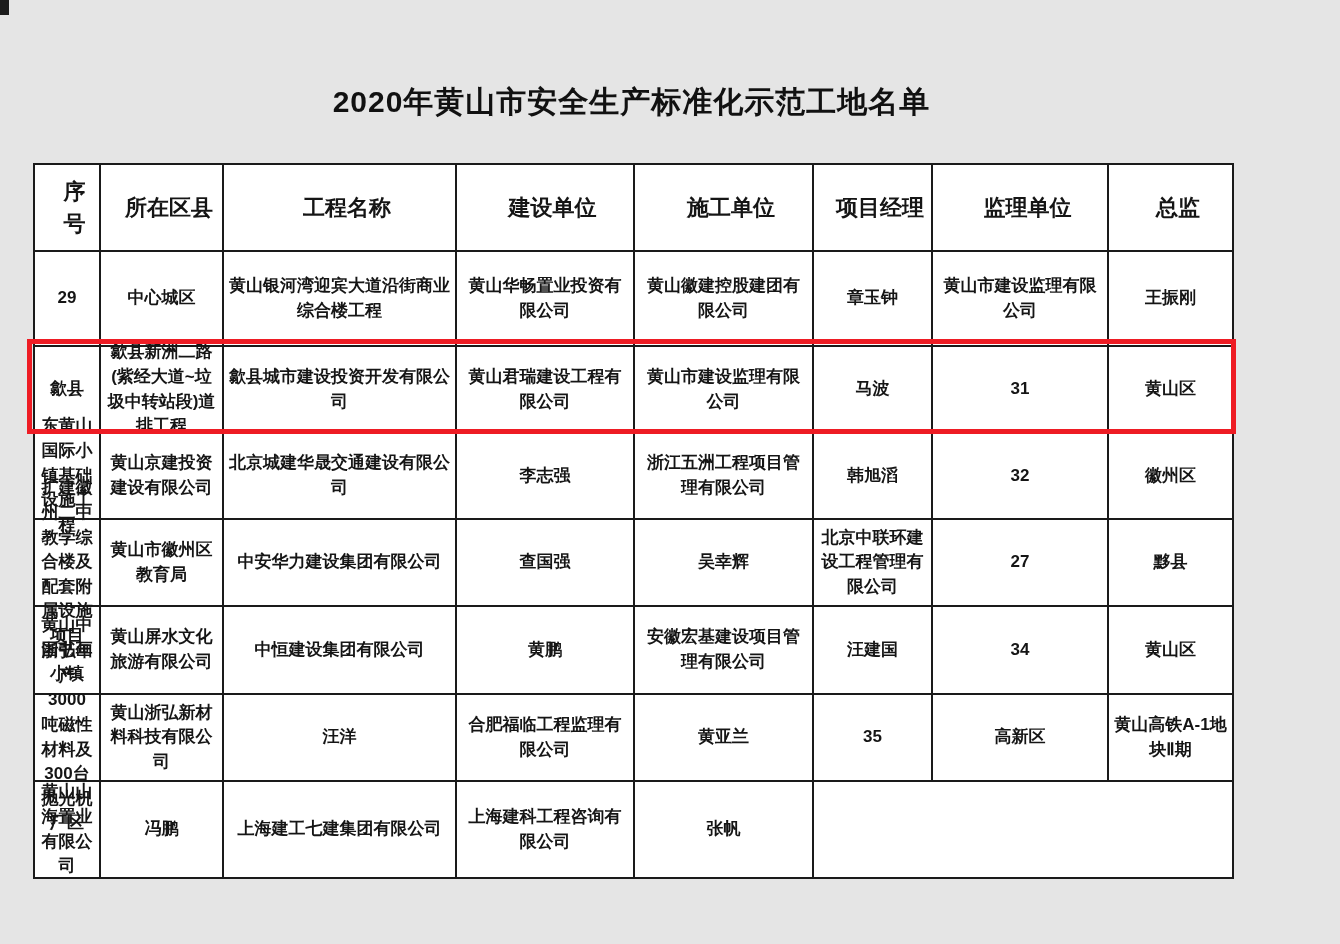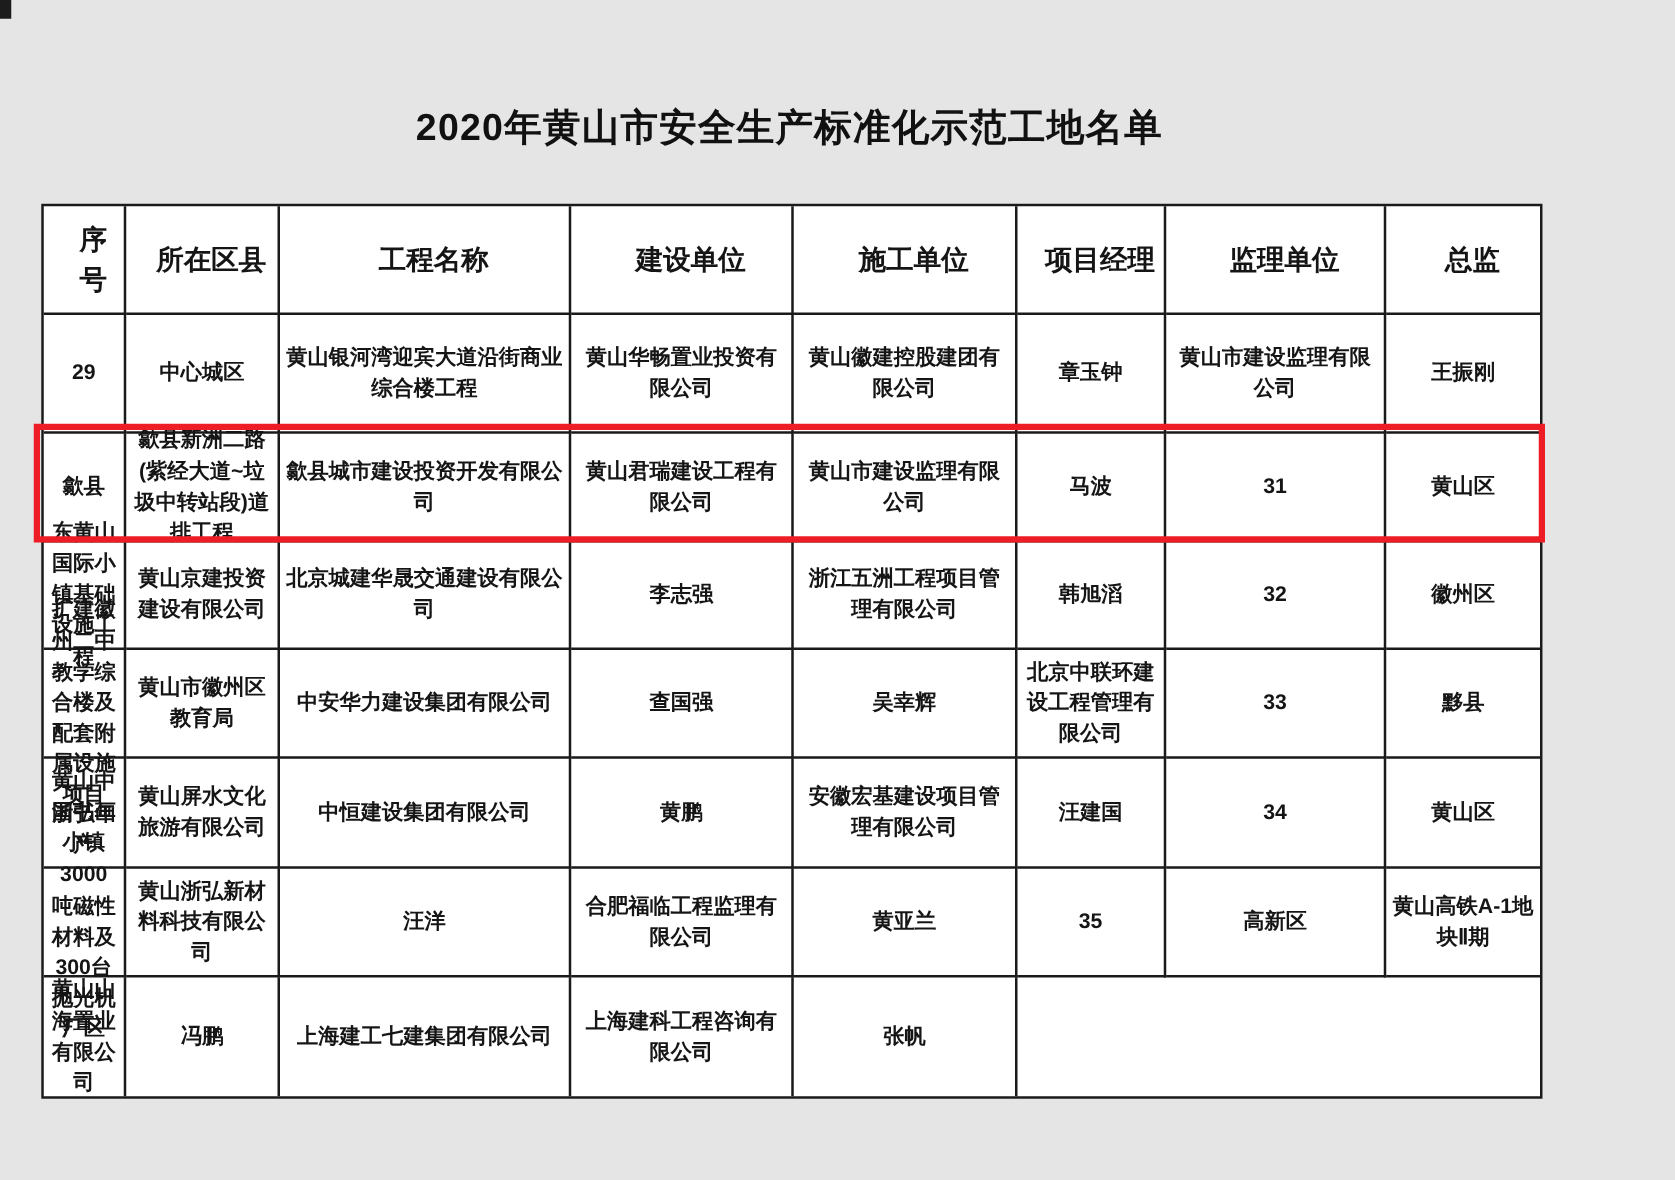--- a/index.html
+++ b/index.html
@@ -102,21 +102,21 @@
       <div class="cell">浙江五洲工程项目管理有限公司</div>
       <div class="cell">韩旭滔</div>
       <div class="cell">32</div>
       <div class="cell">徽州区</div>
       <div class="cell">扩建徽州二中教学综合楼及配套附属设施项目</div>
       <div class="cell">黄山市徽州区教育局</div>
       <div class="cell">中安华力建设集团有限公司</div>
       <div class="cell">查国强</div>
       <div class="cell">吴幸辉</div>
       <div class="cell">北京中联环建设工程管理有限公司</div>
-      <div class="cell">33</div>
+      <div class="cell">27</div>
       <div class="cell">黟县</div>
       <div class="cell">黄山中国书画小镇</div>
       <div class="cell">黄山屏水文化旅游有限公司</div>
       <div class="cell">中恒建设集团有限公司</div>
       <div class="cell">黄鹏</div>
       <div class="cell">安徽宏基建设项目管理有限公司</div>
       <div class="cell">汪建国</div>
       <div class="cell">34</div>
       <div class="cell">黄山区</div>
       <div class="cell">浙弘年产3000吨磁性材料及300台抛光机厂区</div>

